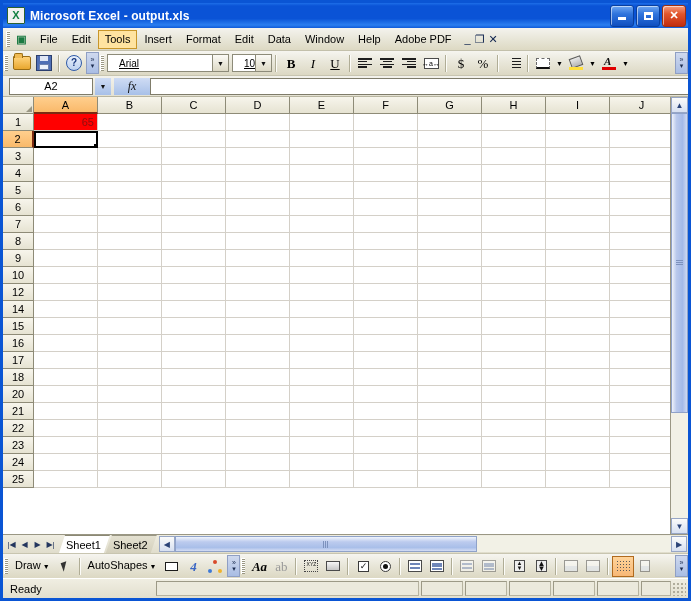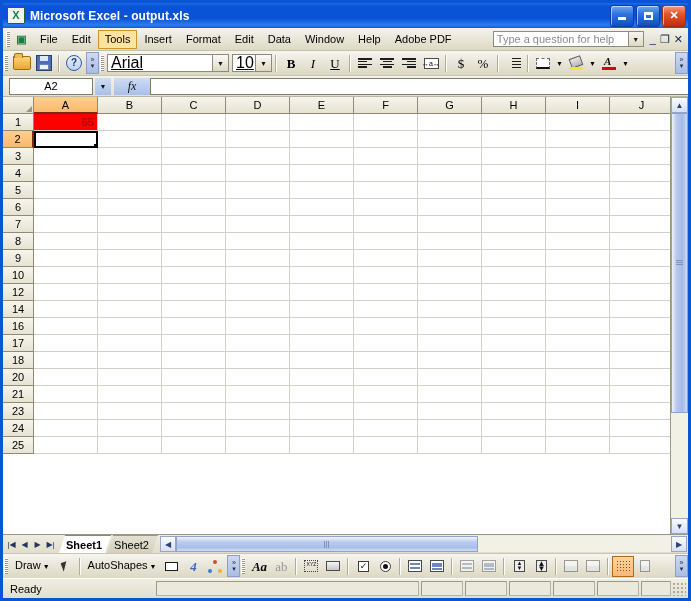--- a/index.html
+++ b/index.html
@@ -99,21 +99,21 @@
     width:13px;height:22px;margin-left:1px;flex:0 0 13px;
     background:linear-gradient(to bottom,#cfd9ee,#a9bde4);
     border:1px solid #8f9fc4;box-sizing:border-box;
     display:flex;flex-direction:column;align-items:center;justify-content:center;
     font-size:7px;color:#1b2c50;line-height:6px;
   }
   .combo{
     height:18px;background:#fff;border:1px solid #8d8b79;
     display:flex;align-items:center;box-sizing:border-box;
   }
-  .combo .val{flex:1 1 auto;padding-left:3px;font-size:16px;color:#000;white-space:nowrap;overflow:hidden;text-decoration:underline;}
+  .combo .val{flex:1 1 auto;padding-left:11px;font-size:10px;color:#000;white-space:nowrap;overflow:hidden;text-decoration:underline;}
   .combo .arw{
     width:15px;height:16px;flex:0 0 15px;
     background:linear-gradient(to bottom,#fbfaf6,#ddd9c5);
     border-left:1px solid #8d8b79;
     display:flex;align-items:center;justify-content:center;font-size:7px;color:#111;
   }
   .font-combo{width:122px;}
   .size-combo{width:40px;}
   .fmt-txt{font-size:13px;color:#000;line-height:1;}
   .ser{font-family:"Liberation Serif",serif;}
@@ -235,21 +235,21 @@
   .tabs{display:flex;align-items:flex-end;flex:0 0 auto;height:18px;}
   .tab{
     height:17px;display:flex;align-items:center;padding:0 9px 0 7px;
     font-size:11px;color:#000;position:relative;
     background:linear-gradient(to bottom,#e4e1d1,#d3cfbb);
     border-top:1px solid #9a9784;
     clip-path:polygon(6px 0,100% 0,calc(100% - 6px) 100%,0 100%);
     margin-right:-4px;
   }
   .tab.active{
-    background:#fff;font-weight:bold;border-top:1px solid #8b8874;
+    background:#fff;font-weight:normal;border-top:1px solid #8b8874;
     z-index:2;
   }
   .hsb{
     flex:1 1 auto;display:flex;align-items:center;height:16px;margin:0 1px 0 6px;
   }
   .hsb-track{flex:1 1 auto;height:16px;background:#f2f1e6;position:relative;}
   .hsb-thumb{
     position:absolute;left:0;top:0;bottom:0;width:61%;
     background:linear-gradient(to bottom,#f0f4fc,#bccbee 35%,#a9bfe9 75%,#d4ddf4);
     border:1px solid #8fa2c9;box-sizing:border-box;
@@ -414,24 +414,20 @@
     <div class="mi">File</div>
     <div class="mi">Edit</div>
     <div class="mi active">Tools</div>
     <div class="mi">Insert</div>
     <div class="mi">Format</div>
     <div class="mi">Edit</div>
     <div class="mi">Data</div>
     <div class="mi">Window</div>
     <div class="mi">Help</div>
     <div class="mi">Adobe PDF</div>
-    <div class="help-box">
-      <div class="help-input" title="Type a question for help">Type a question for help</div>
-      <div class="help-drop">▼</div>
-    </div>
     <div class="doc-btns">
       <div class="doc-btn">_</div>
       <div class="doc-btn">❐</div>
       <div class="doc-btn">✕</div>
     </div>
   </div>
 
   <div class="toolbar">
     <div class="grip"></div>
     <div class="tb-btn">
@@ -718,20 +714,33 @@
               <div class="cell"></div>
               <div class="cell"></div>
               <div class="cell"></div>
               <div class="cell"></div>
               <div class="cell"></div>
               <div class="cell"></div>
               <div class="cell"></div>
               <div class="cell"></div>
             </div>
             <div class="body-row">
+              <div class="rhdr">15</div>
+              <div class="cell"></div>
+              <div class="cell"></div>
+              <div class="cell"></div>
+              <div class="cell"></div>
+              <div class="cell"></div>
+              <div class="cell"></div>
+              <div class="cell"></div>
+              <div class="cell"></div>
+              <div class="cell"></div>
+              <div class="cell"></div>
+            </div>
+            <div class="body-row">
               <div class="rhdr">16</div>
               <div class="cell"></div>
               <div class="cell"></div>
               <div class="cell"></div>
               <div class="cell"></div>
               <div class="cell"></div>
               <div class="cell"></div>
               <div class="cell"></div>
               <div class="cell"></div>
               <div class="cell"></div>
@@ -771,20 +780,33 @@
               <div class="cell"></div>
               <div class="cell"></div>
               <div class="cell"></div>
               <div class="cell"></div>
               <div class="cell"></div>
               <div class="cell"></div>
               <div class="cell"></div>
             </div>
             <div class="body-row">
               <div class="rhdr">21</div>
+              <div class="cell"></div>
+              <div class="cell"></div>
+              <div class="cell"></div>
+              <div class="cell"></div>
+              <div class="cell"></div>
+              <div class="cell"></div>
+              <div class="cell"></div>
+              <div class="cell"></div>
+              <div class="cell"></div>
+              <div class="cell"></div>
+            </div>
+            <div class="body-row">
+              <div class="rhdr">22</div>
               <div class="cell"></div>
               <div class="cell"></div>
               <div class="cell"></div>
               <div class="cell"></div>
               <div class="cell"></div>
               <div class="cell"></div>
               <div class="cell"></div>
               <div class="cell"></div>
               <div class="cell"></div>
               <div class="cell"></div>

